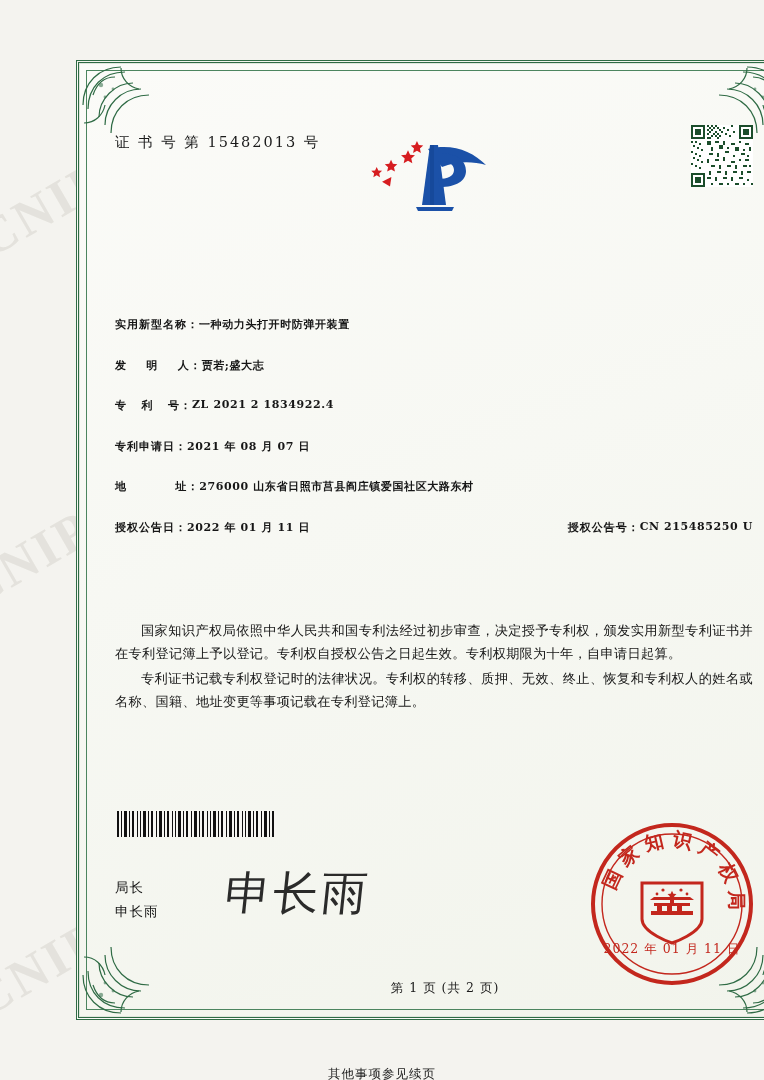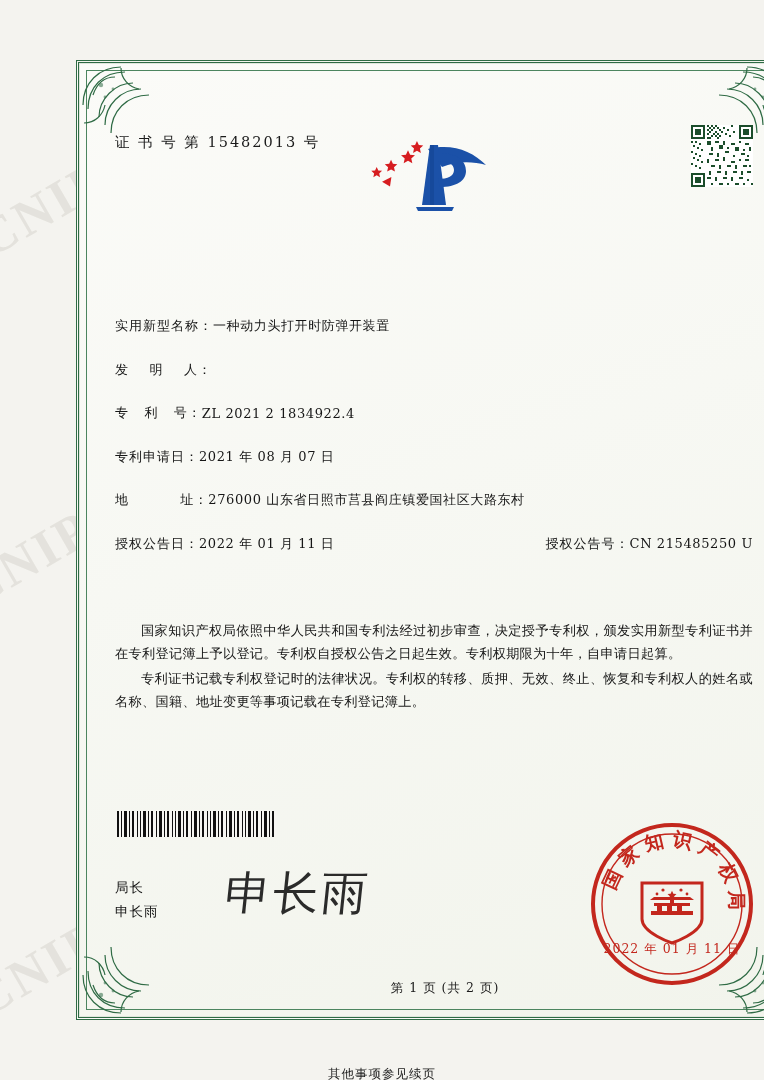--- a/index.html
+++ b/index.html
@@ -121,25 +121,26 @@
   }
 
   .fields {
     position: absolute;
     left: 36px;
     right: 36px;
     top: 254px;
   }
   .row {
     display: flex;
-    align-items: center;
-    font-size: 13px;
+    align-items: flex-start;
+    font-size: 11px;
     color: #161616;
     margin-bottom: 25.5px;
     font-family: "DejaVu Serif", serif;
+    font-weight: bold;
   }
   .label {
     flex: 0 0 auto;
     white-space: pre;
     letter-spacing: 1px;
   }
   .value {
     flex: 1 1 auto;
     letter-spacing: .6px;
   }
@@ -476,20 +477,21 @@
       </div>
 
 
       <div class="fields">
         <div class="row">
           <span class="label">实用新型名称：</span>
           <span class="value">一种动力头打开时防弹开装置</span>
         </div>
         <div class="row">
           <span class="label">发    明    人：</span>
+          <span class="value">贾若;盛大志</span>
         </div>
         <div class="row">
           <span class="label">专   利   号：</span>
           <span class="value">ZL 2021 2 1834922.4</span>
         </div>
         <div class="row">
           <span class="label">专利申请日：</span>
           <span class="value">2021 年 08 月 07 日</span>
         </div>
         <div class="row">

